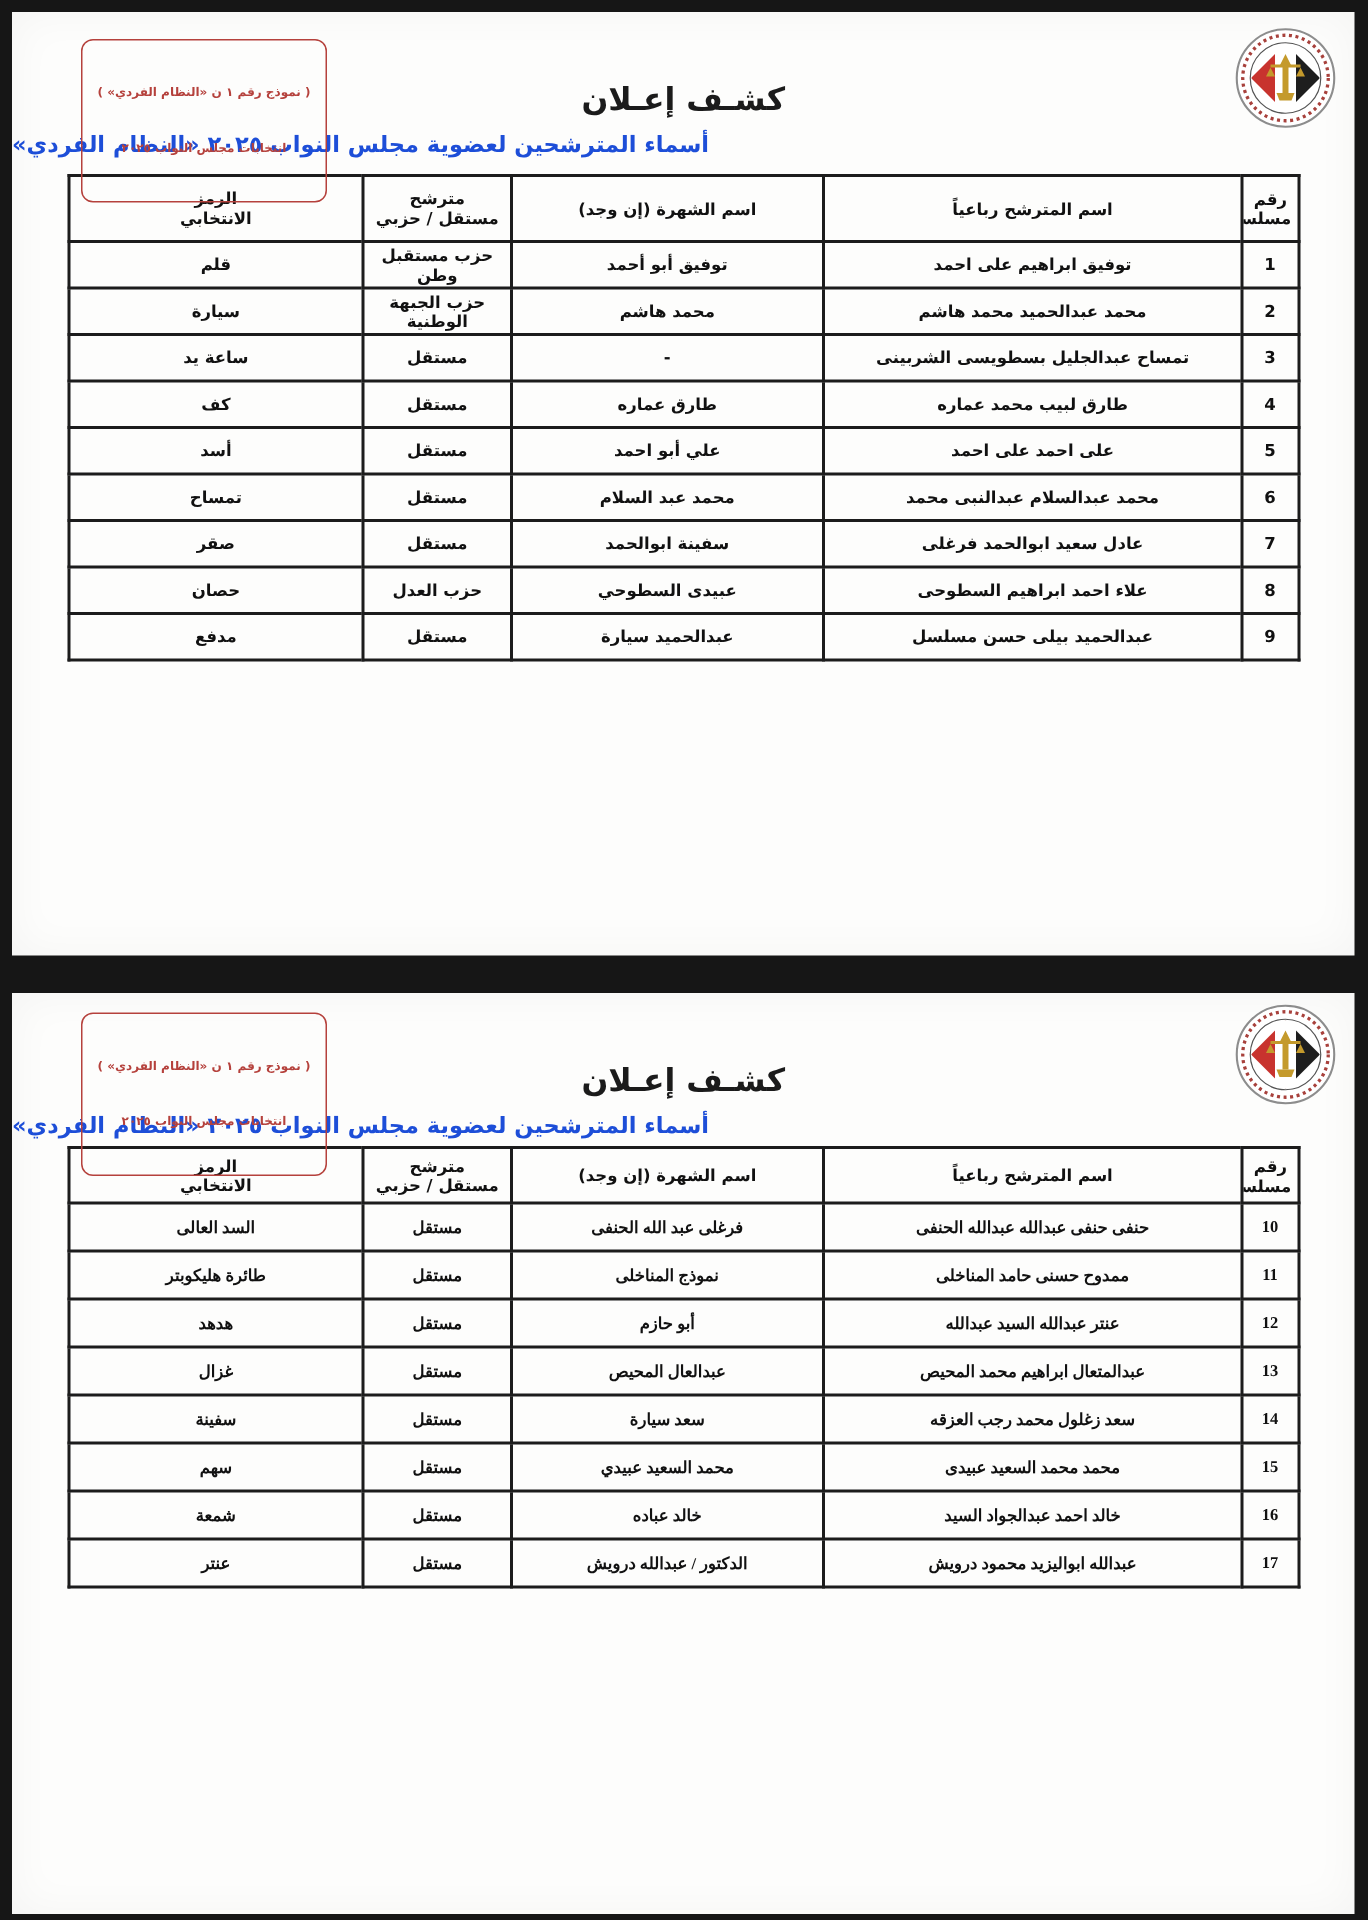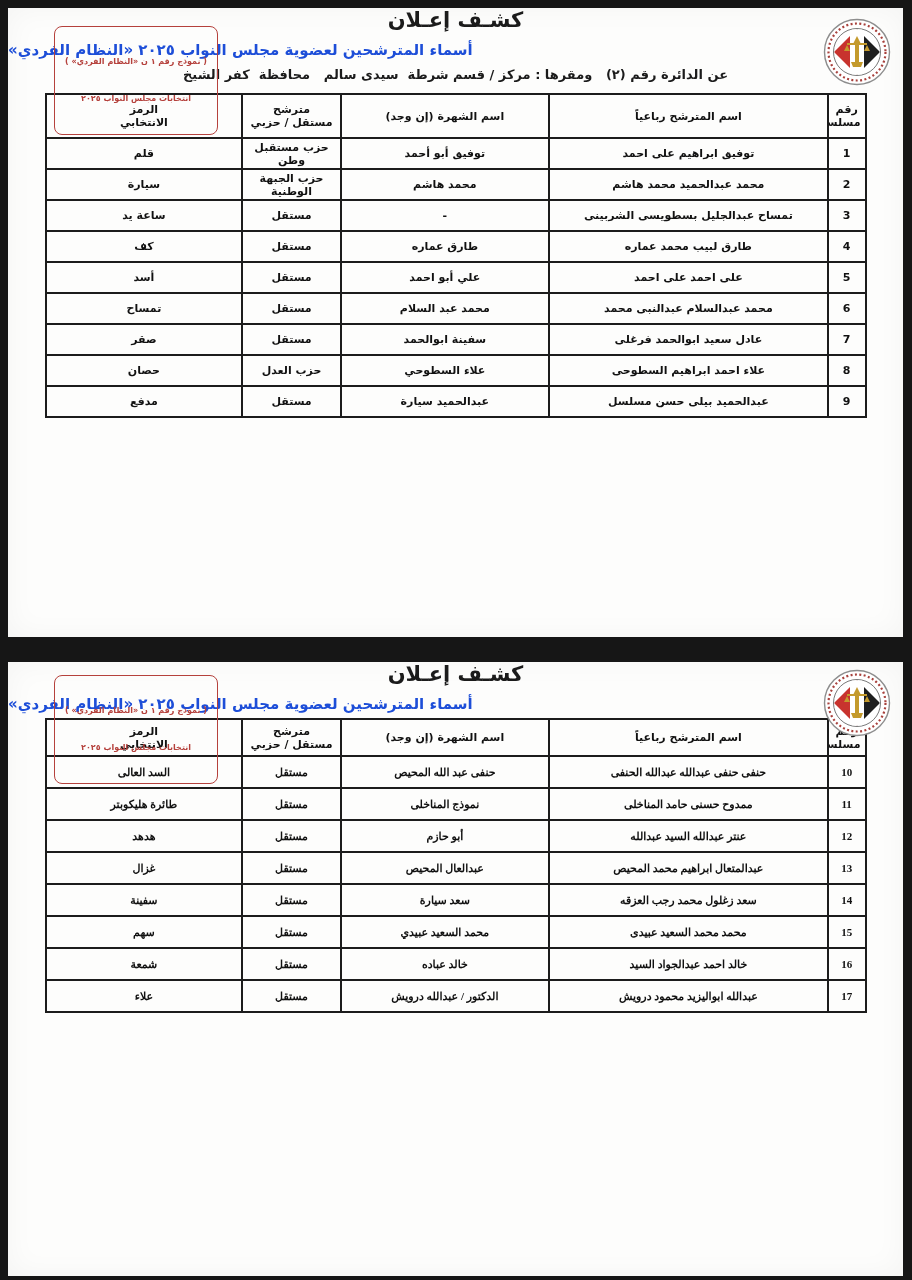--- a/index.html
+++ b/index.html
@@ -23,21 +23,21 @@
     white-space:pre;
   }
   #page1 .stamp{top:18px;}
   #page2 .stamp{top:13px;}
 
   .logo{position:absolute;width:68px;height:68px;}
   #page1 .logo{right:12px;top:10px;}
   #page2 .logo{right:12px;top:7px;}
 
   .title{
-    text-align:center;
+    text-align:center;padding-top:46px;
     font-size:21px;font-weight:bold;color:#1b1b1b;letter-spacing:1px;
   }
   .subtitle{
     text-align:left;margin-top:9px;
     font-size:15px;font-weight:bold;color:#1d4ed8;white-space:pre;
   }
   .district{
     text-align:center;margin-top:8px;
     font-size:13px;font-weight:bold;color:#1b1b1b;white-space:pre;
   }
@@ -89,21 +89,20 @@
         <path d="M24 26 L44 26" stroke="#c49a2c" stroke-width="2"></path>
         <path d="M24 27 L21 33 L27 33 Z" fill="#c49a2c"></path>
         <path d="M44 27 L41 33 L47 33 Z" fill="#c49a2c"></path>
         <path d="M28 44 L40 44 L38 49 L30 49 Z" fill="#c49a2c"></path>
       </g>
     </svg>
   </div>
 
   <div class="title">كشـف إعـلان</div>
   <div class="subtitle">أسماء المترشحين لعضوية مجلس النواب ٢٠٢٥ «النظام الفردي»</div>
-  <div class="district">عن الدائرة رقم (٢)   ومقرها : مركز / قسم شرطة  سيدى سالم   محافظة  كفر الشيخ</div>
 
   <table>
     <colgroup>
       <col class="c-serial">
         <col class="c-name">
         <col class="c-alias">
         <col class="c-affil">
         <col class="c-symbol">
     </colgroup>
     <thead>
@@ -164,21 +163,21 @@
         <tr>
           <td>7</td>
           <td>عادل سعيد ابوالحمد فرغلى</td>
           <td>سفينة ابوالحمد</td>
           <td>مستقل</td>
           <td>صقر</td>
         </tr>
         <tr>
           <td>8</td>
           <td>علاء احمد ابراهيم السطوحى</td>
-          <td>علاء السطوحي</td>
+          <td>عبيدى السطوحي</td>
           <td>حزب العدل</td>
           <td>حصان</td>
         </tr>
         <tr>
           <td>9</td>
           <td>عبدالحميد بيلى حسن مسلسل</td>
           <td>عبدالحميد سيارة</td>
           <td>مستقل</td>
           <td>مدفع</td>
         </tr>
@@ -234,21 +233,21 @@
         <th>مترشح
 مستقل / حزبي</th>
         <th>الرمز
 الانتخابي</th>
       </tr>
     </thead>
     <tbody>
         <tr>
           <td>10</td>
           <td>حنفى حنفى عبدالله عبدالله الحنفى</td>
-          <td>حنفى عبد الله المحيص</td>
+          <td>فرغلى عبد الله الحنفى</td>
           <td>مستقل</td>
           <td>السد العالى</td>
         </tr>
         <tr>
           <td>11</td>
           <td>ممدوح حسنى حامد المناخلى</td>
           <td>نموذج المناخلى</td>
           <td>مستقل</td>
           <td>طائرة هليكوبتر</td>
         </tr>
@@ -285,17 +284,17 @@
           <td>خالد احمد عبدالجواد السيد</td>
           <td>خالد عباده</td>
           <td>مستقل</td>
           <td>شمعة</td>
         </tr>
         <tr>
           <td>17</td>
           <td>عبدالله ابواليزيد محمود درويش</td>
           <td>الدكتور / عبدالله درويش</td>
           <td>مستقل</td>
-          <td>علاء</td>
+          <td>عنتر</td>
         </tr>
       </tbody>
   </table>
 </div>
 
 </body></html>

